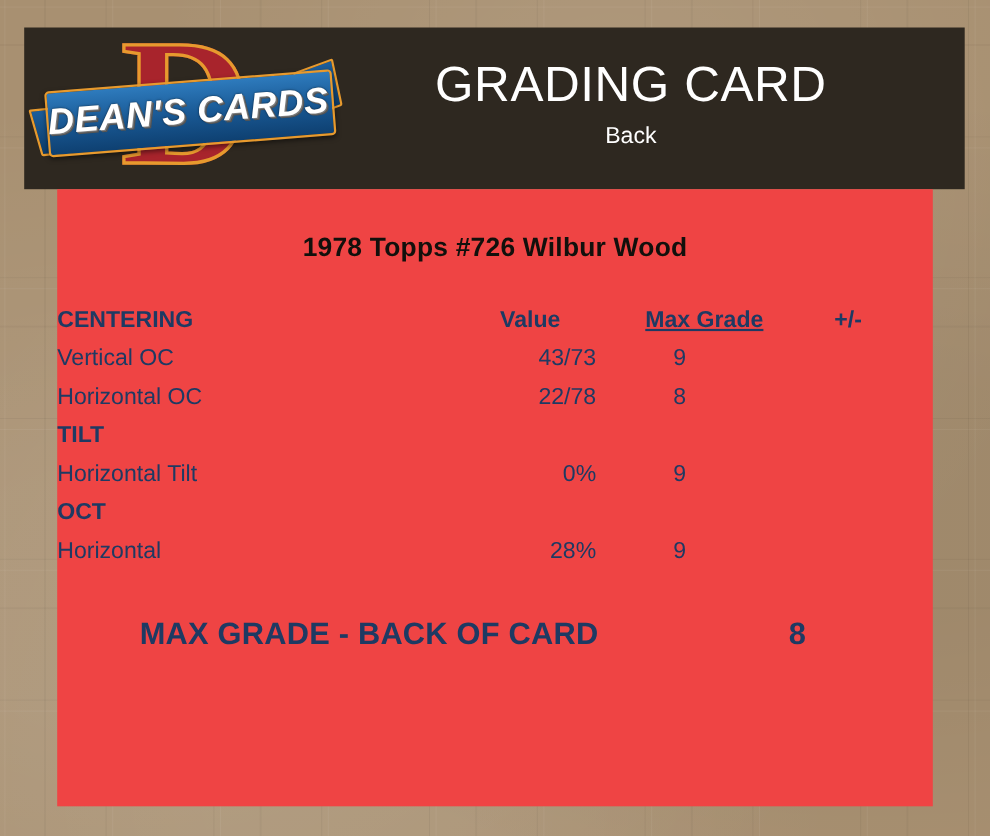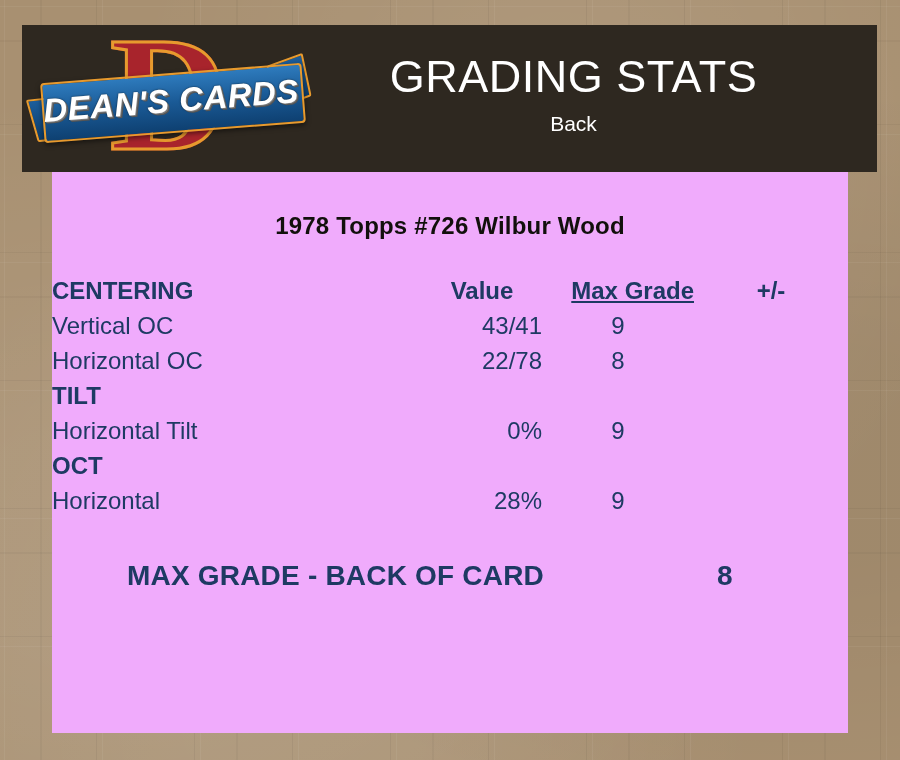--- a/index.html
+++ b/index.html
@@ -157,21 +157,21 @@
     font-weight: normal;
   }
 
   
   #content-panel {
     position: absolute;
     left: 52px;
     top: 172px;
     width: 796px;
     height: 561px;
-    background: #f0abfc;
+    background: #ef4444;
     z-index: 2;
     color: #1e3a63;
   }
 
   #card-title {
     text-align: center;
     font-size: 24px;
     font-weight: bold;
     color: #12100c;
     margin-top: 40px;
@@ -188,21 +188,21 @@
   
   #stats-table {
     margin-top: 33px;
     width: 100%;
     border-collapse: collapse;
     color: #1e3a63;
   }
   #stats-table td {
     padding: 0;
     vertical-align: baseline;
-    font-size: 24px;
+    font-size: 21px;
     line-height: 35px;
   }
   td.col-label { width: 370px; padding-left: 103px; }
   td.col-value { width: 120px; text-align: right; }
   td.col-grade { width: 152px; text-align: center; }
   td.col-pm    { width: auto;  text-align: center; }
 
   tr.header-row td { font-weight: bold; font-size: 24px; }
   tr.header-row td.col-label { padding-left: 103px; }
   tr.header-row td.col-value { text-align: center; padding-right: 10px; }
@@ -243,41 +243,41 @@
     <div class="logo-d">
       <span>D</span>
     </div>
     <div class="ribbon-tail-l"></div>
     <div class="ribbon-tail-r"></div>
     <div class="logo-ribbon"></div>
     <div class="logo-text">DEAN'S CARDS</div>
   </div>
 
   <div id="header-titles">
-    <div id="header-title">GRADING STATS</div>
+    <div id="header-title">GRADING CARD</div>
     <div id="header-subtitle">Back</div>
   </div>
 
 </div>
 
 <div id="content-panel">
 
   <div id="card-title">1978 Topps #726 Wilbur Wood</div>
 
   <table id="stats-table">
     <tbody id="stats-body">
         <tr class="header-row">
           <td class="col-label">CENTERING</td>
           <td class="col-value">Value</td>
           <td class="col-grade">Max Grade</td>
           <td class="col-pm">+/-</td>
         </tr>
         <tr class="data-row">
           <td class="col-label">Vertical OC</td>
-          <td class="col-value">43/41</td>
+          <td class="col-value">43/73</td>
           <td class="col-grade">9</td>
           <td class="col-pm"></td>
         </tr>
         <tr class="data-row">
           <td class="col-label">Horizontal OC</td>
           <td class="col-value">22/78</td>
           <td class="col-grade">8</td>
           <td class="col-pm"></td>
         </tr>
         <tr class="section-row">

